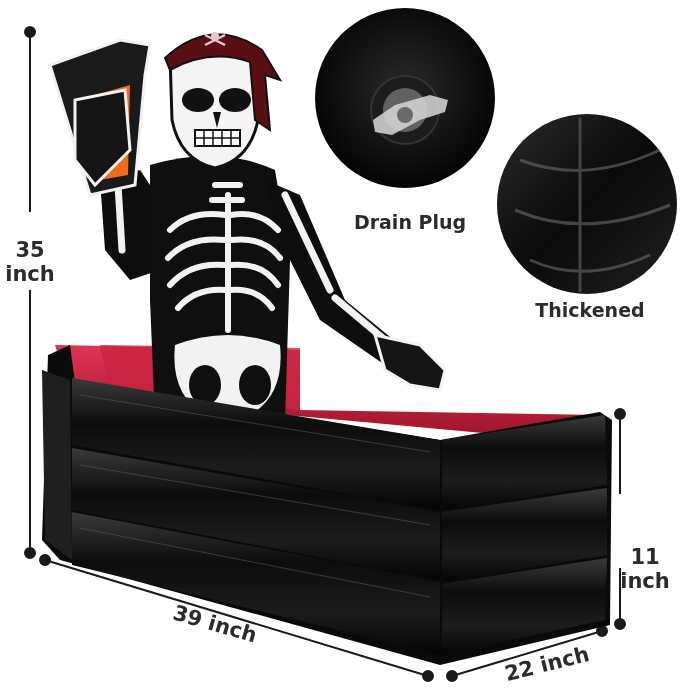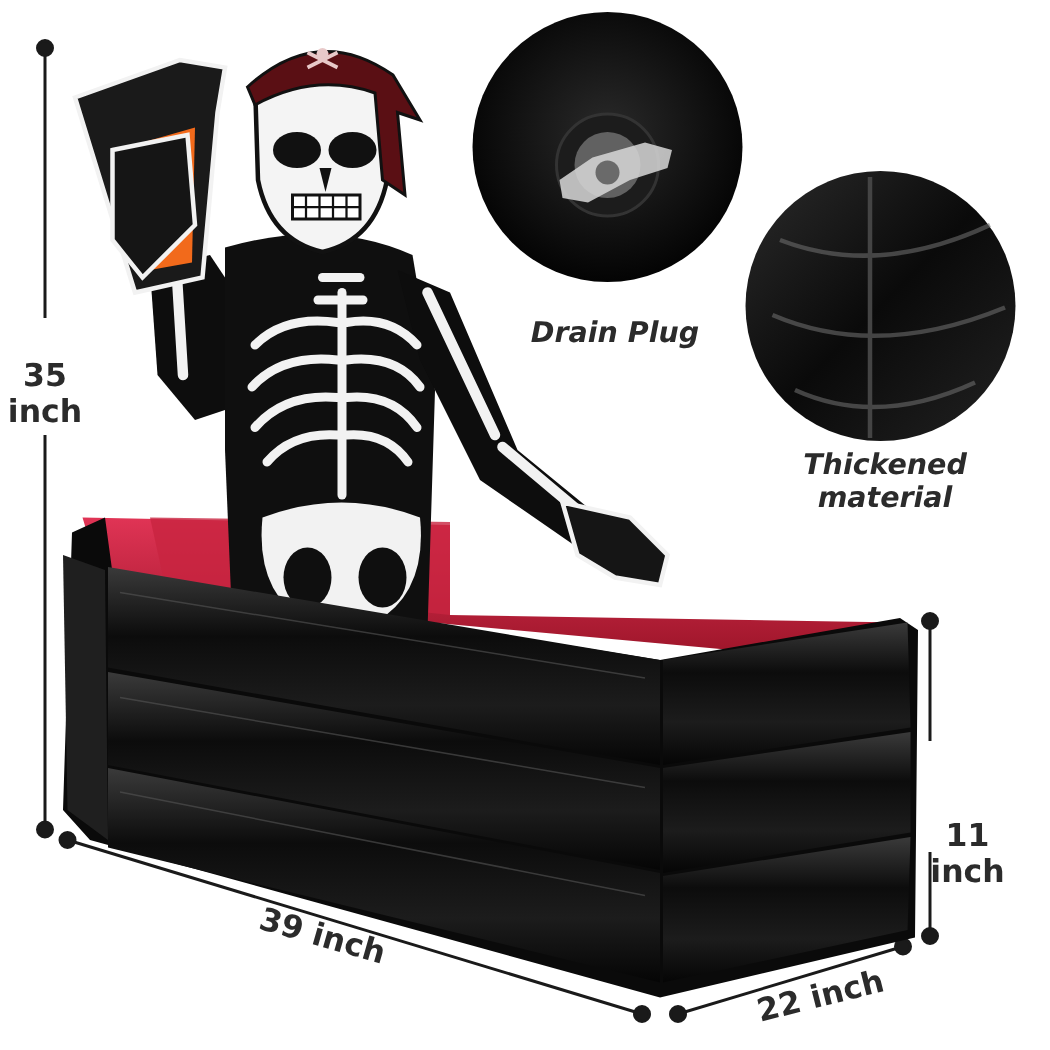--- a/index.html
+++ b/index.html
@@ -159,19 +159,18 @@
 
   <div class="label dim-label" style="left:610px; top:505px; width:70px;margin-top:40px;">
     <div>11</div>
     <div>inch</div>
   </div>
 
   <div class="label dim-label" style="left:160px; top:612px; width:110px; transform:rotate(16deg); transform-origin:center;">39 inch</div>
 
   <div class="label dim-label" style="left:492px; top:652px; width:110px; transform:rotate(-14deg); transform-origin:center;">22 inch</div>
 
-  <div class="label feature-label" style="left:340px; top:212px; width:140px;font-style:italic;">Drain Plug</div>
+  <div class="label feature-label" style="left:340px; top:212px; width:140px;">Drain Plug</div>
 
-  <div class="label feature-label" style="left:510px; top:300px; width:160px;font-style:italic;">
+  <div class="label feature-label" style="left:510px; top:300px; width:160px;">
     <div>Thickened</div>
-    <div>material</div>
   </div>
 </div>
 
 </body></html>

